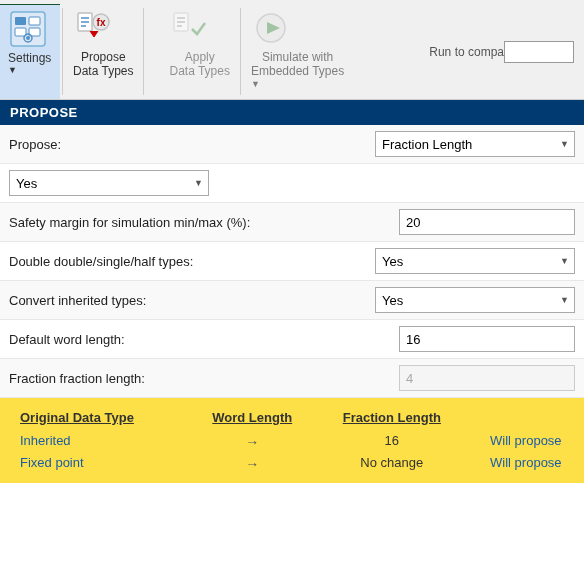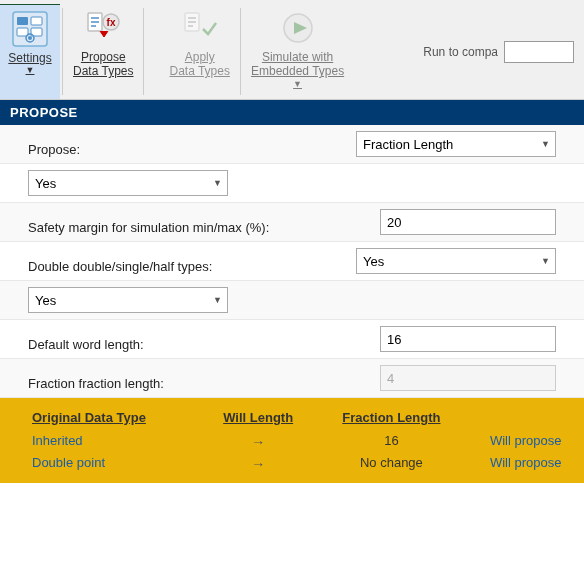--- a/index.html
+++ b/index.html
@@ -17,30 +17,29 @@
       display: flex;
       align-items: stretch;
       background: #f0f0f0;
       border-bottom: 1px solid #ccc;
       padding: 4px 0 0 0;
       height: 100px;
     }
     .toolbar-btn {
       display: flex;
       flex-direction: column;
-      align-items: center;
+      align-items: flex-start;
       justify-content: flex-start;
       padding: 4px 8px;
       cursor: pointer;
       border: none;
       background: transparent;
       font-size: 12px;
       color: #333;
       min-width: 60px;
-      text-decoration: underline;
     }
     .toolbar-btn.active {
       background: #cde0f5;
       border-top: 1px solid #14532d;
     }
     .toolbar-icon {
       width: 40px;
       height: 40px;
       display: flex;
       align-items: center;
@@ -58,21 +57,20 @@
     }
     .toolbar-right {
       display: flex;
       align-items: center;
       margin-left: auto;
       padding-right: 10px;
       font-size: 12px;
       color: #555;
     }
     .run-to-compare-label {
-      margin-right: 6px;
       white-space: nowrap;
       text-align: center;
     }
     .run-input-box {
       width: 70px;
       height: 22px;
       border: 1px solid #999;
       background: white;
     }
 
@@ -89,22 +87,22 @@
       color: white;
       font-weight: bold;
       font-size: 13px;
       padding: 5px 10px;
       letter-spacing: 0.5px;
     }
 
     
     .form-row {
       display: flex;
-      align-items: flex-end;
-      padding: 6px 28px;
+      align-items: center;
+      padding: 6px 9px;
       border-bottom: 1px solid #e8e8e8;
       background: white;
     }
     .form-row:nth-child(even) { background: #f9f9f9; }
     .form-label {
       flex: 1;
       color: #222;
       font-size: 13px;
     }
     .form-control {
@@ -144,22 +142,22 @@
       background: white;
     }
     .text-input.disabled {
       background: #f5f5f5;
       color: #aaa;
       border-color: #ccc;
     }
 
     
     .table-section {
-      padding: 8px 0 10px 12px;
-      background: #eab308;
+      padding: 8px 0 10px 0;
+      background: #fde047;
     }
     .data-table {
       width: 100%;
       border-collapse: collapse;
       font-size: 13px;
     }
     .data-table th {
       text-align: center;
       padding: 4px 8px;
       font-weight: bold;
@@ -285,20 +283,21 @@
     <span class="form-label">Double double/single/half types:</span>
     <div class="select-wrapper form-control">
       <select class="select-control">
         <option>Yes</option>
         <option>No</option>
       </select>
     </div>
   </div>
 
   <div class="form-row">
+    <span class="form-label">Convert inherited types:</span>
     <div class="select-wrapper form-control">
       <select class="select-control">
         <option>Yes</option>
         <option>No</option>
       </select>
     </div>
   </div>
 
   <div class="form-row">
     <span class="form-label">Default word length:</span>
@@ -308,36 +307,36 @@
   <div class="form-row">
     <span class="form-label">Fraction fraction length:</span>
     <input type="text" class="text-input disabled form-control" value="4" disabled="" style="">
   </div>
 
   <div class="table-section">
     <table class="data-table">
       <thead>
         <tr>
           <th>Original Data Type</th>
-          <th>Will Length</th>
+          <th>Word Length</th>
           <th>Fraction Length</th>
         </tr>
       </thead>
       <tbody>
 
 
         <tr>
           <td>Inherited</td>
           <td class="arrow">→</td>
           <td class="no-link">16</td>
           <td>Will propose</td>
         </tr>
 
         <tr>
-          <td>Double point</td>
+          <td>Fixed point</td>
           <td class="arrow">→</td>
           <td class="no-link">No change</td>
           <td>Will propose</td>
         </tr>
       </tbody>
     </table>
   </div>
 
 </div>
 

